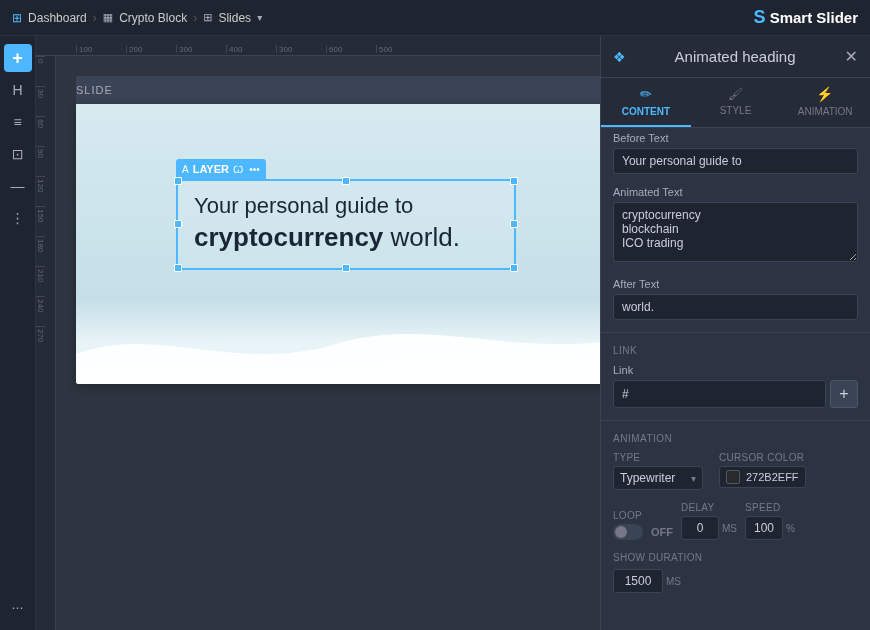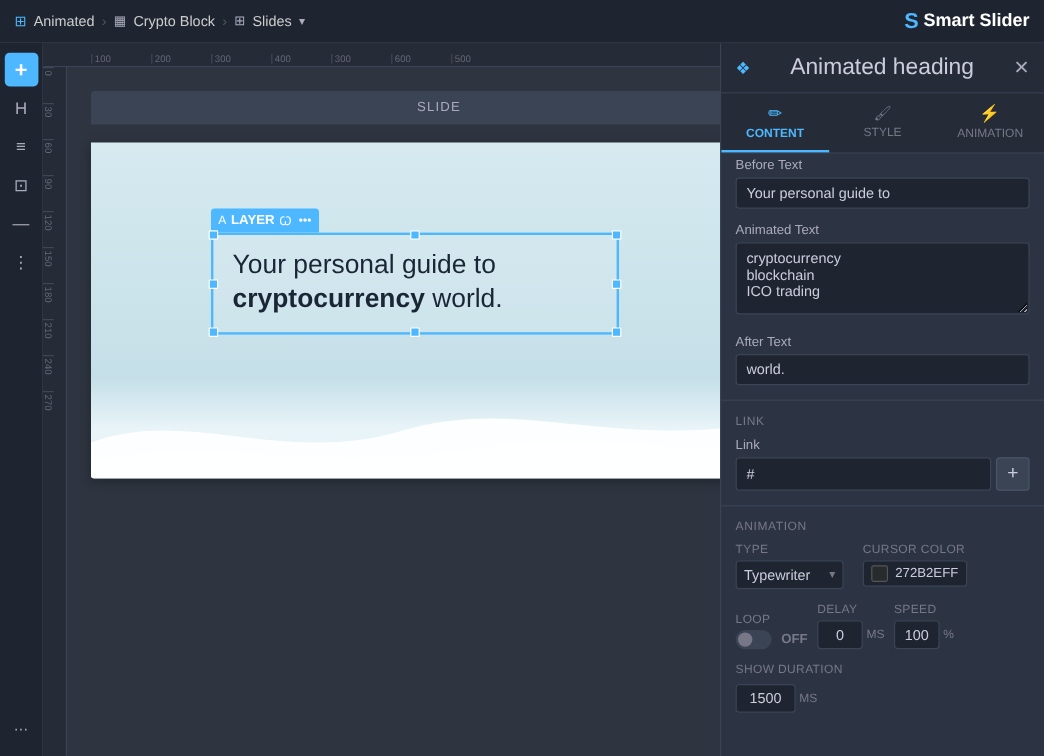--- a/index.html
+++ b/index.html
@@ -155,22 +155,21 @@
       align-items: center;
     }
 
     
     .slide-bar {
       background: #3a4455;
       height: 28px;
       width: 580px;
       display: flex;
       align-items: center;
-      justify-content: center;
-      margin-bottom: 15px;
+      margin-bottom: 0;
       border-radius: 3px 3px 0 0;
       position: relative;
     }
     .slide-label {
       font-size: 11px;
       color: #aab;
       letter-spacing: 1px;
       text-transform: uppercase;
     }
 
@@ -220,21 +219,21 @@
       background: rgba(255,255,255,0.1);
       position: relative;
     }
     .text-line1 {
       font-size: 22px;
       color: #1a2535;
       font-weight: 400;
       line-height: 1.2;
     }
     .text-line2 {
-      font-size: 22px;
+      font-size: 26px;
       color: #1a2535;
       line-height: 1.4;
     }
     .text-line2 strong {
       font-weight: 800;
     }
 
     
     .handle {
       width: 8px;
@@ -268,21 +267,21 @@
       background: #252c38;
       height: 42px;
       display: flex;
       align-items: center;
       justify-content: space-between;
       padding: 0 12px;
       border-bottom: 1px solid #3a4455;
       flex-shrink: 0;
     }
     .panel-title {
-      font-size: 19px;
+      font-size: 15px;
       color: #ccd;
       font-weight: 500;
     }
     .panel-close {
       color: #aab;
       cursor: pointer;
       font-size: 16px;
     }
 
     .panel-tabs {
@@ -512,21 +511,21 @@
       letter-spacing: 0.3px;
       font-size: 10px;
       margin-bottom: 3px;
     }
   </style>
 </head>
 <body>
 
 <div class="top-nav">
   <span style="color:#4db8ff">⊞</span>
-  <span class="nav-item">Animated</span>
+  <span class="nav-item">Dashboard</span>
   <span class="nav-sep">›</span>
   <span style="font-size:11px">▦</span>
   <span class="nav-item">Crypto Block</span>
   <span class="nav-sep">›</span>
   <span style="font-size:11px">⊞</span>
   <span class="nav-item">Slides</span>
   <span style="color:#aab;font-size:10px;cursor:pointer;">▾</span>
 
   <div class="brand">
     <span class="brand-icon">S</span>

